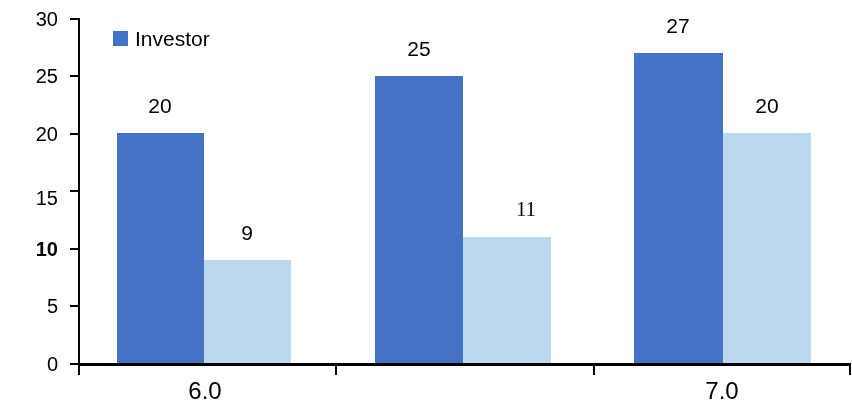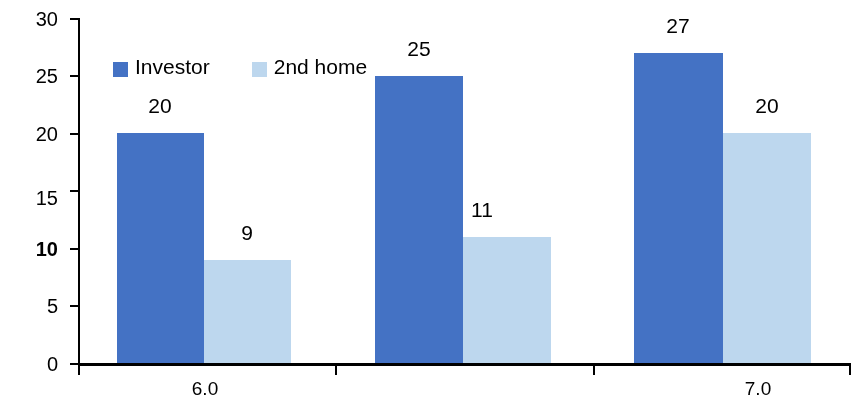--- a/index.html
+++ b/index.html
@@ -68,21 +68,21 @@
     top: 366px;
     width: 2px;
     height: 9px;
     background: #000000;
   }
   .x-tick-label {
     position: absolute;
     top: 379px;
     width: 120px;
     text-align: center;
-    font-size: 19px;
+    font-size: 24px;
     color: #000000;
     line-height: 1;
   }
 
   
   .plot-area {
     position: absolute;
     left: 0;
     top: 0;
     width: 852px;
@@ -108,22 +108,21 @@
   .legend {
     position: absolute;
     left: 113px;
     top: 28px;
     display: flex;
     align-items: center;
     gap: 0px;
   }
   .legend-entry {
     display: flex;
-    align-items: flex-end;
-    margin-top: 28px;
+    align-items: center;
   }
   .legend-swatch {
     width: 15px;
     height: 15px;
     flex: 0 0 auto;
   }
   .legend-swatch-investor { background: #4472C4; }
   .legend-swatch-second-home { background: #BDD7EE; }
   .legend-text {
     font-size: 21px;
@@ -168,40 +167,36 @@
     <div class="bar bar-second-home" style="left:463px; width:88px; height:127px;"></div>
 
     <div class="bar bar-investor" style="left:634px; width:89px; height:311px;"></div>
 
     <div class="bar bar-second-home" style="left:723px; width:88px; height:231px;"></div>
 
     <div class="bar-label" style="left:100px; top:95px;">20</div>
     <div class="bar-label" style="left:187px; top:222px;">9</div>
 
     <div class="bar-label" style="left:359px; top:38px;">25</div>
-    <div class="bar-label" style="left:422px; top:199px;">11</div>
+    <div class="bar-label" style="left:466px; top:199px;font-family:Liberation Serif, serif;">11</div>
 
     <div class="bar-label" style="left:618px; top:15px;">27</div>
     <div class="bar-label" style="left:707px; top:95px;">20</div>
   </div>
 
   <div class="x-axis-line"></div>
   <div class="x-tick-mark" style="left:78px;"></div>
   <div class="x-tick-mark" style="left:335px;"></div>
   <div class="x-tick-mark" style="left:593px;"></div>
   <div class="x-axis-endcap"></div>
 
   <div class="x-tick-label" style="left:145px;">6.0</div>
-  <div class="x-tick-label" style="left:698px;">7.0</div>
+  <div class="x-tick-label" style="left:662px;">7.0</div>
 
   <div class="legend">
     <div class="legend-entry">
       <span class="legend-swatch legend-swatch-investor"></span>
       <span class="legend-text">Investor</span>
     </div>
     <div class="legend-gap"></div>
-    <div class="legend-entry">
-      <span class="legend-swatch legend-swatch-second-home"></span>
-      <span class="legend-text">2nd home</span>
-    </div>
   </div>
 
 </div>
 
 </body></html>

